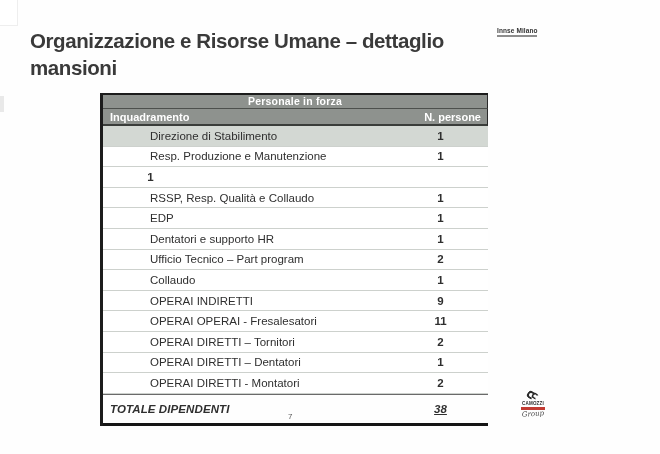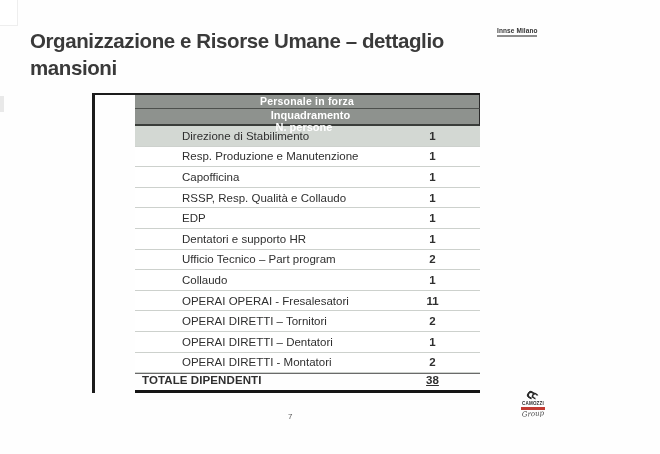--- a/index.html
+++ b/index.html
@@ -50,27 +50,26 @@
     letter-spacing: 0.1px;
   }
   .logo-top .logo-tagline {
     margin-top: 1px;
     width: 40px; height: 2px;
     background: #8d8d8d;
   }
 
   .ptable {
     position: absolute;
-    left: 92px; top: 93px;
+    left: 100px; top: 93px;
     width: 388px;
     border-left: 3px solid #1c1c1c;
     border-top: 2px solid #1c1c1c;
     font-size: 11.5px;
     color: #2f2f2f;
-    padding-left: 40px;
   }
   .caption-bar {
     height: 14px;
     background: #8e928e;
     border-right: 1px solid #2a2a2a;
     border-bottom: 1px solid #4d504d;
     color: #fff;
     font-weight: bold;
     font-size: 10.5px;
     text-align: center;
@@ -80,47 +79,47 @@
   .header-row {
     height: 17px;
     background: #8e928e;
     border-right: 1px solid #2a2a2a;
     border-bottom: 2px solid #3a3d3a;
     color: #fff;
     font-weight: bold;
     font-size: 11px;
     display: flex;
     align-items: center;
-    flex-direction: column;
   }
   .header-row .hlabel { flex: 1; padding-left: 7px; }
   .header-row .hvalue { padding-right: 6px; }
 
   .trow {
     height: 20.6px;
     display: flex;
     align-items: center;
     border-bottom: 1px solid #cdd1cd;
     background: #fff;
   }
   .trow.shaded { background: #d3d8d3; }
   .trow .tlabel { flex: 1; padding-left: 7px; margin-left: 40px; }
   .trow .tvalue {
     width: 95px;
     text-align: center;
     font-weight: bold;
   }
 
   .total-row {
-    height: 20px;
+    height: 32px;
     display: flex;
-    align-items: flex-start;
+    align-items: center;
     border-top: 1px solid #6a6a6a;
     border-bottom: 3px solid #151515;
     font-weight: bold;
+    font-style: italic;
   }
   .total-row .tlabel { flex: 1; padding-left: 7px; letter-spacing: 0.1px; }
   .total-row .tvalue {
     width: 95px;
     text-align: center;
     text-decoration: underline;
   }
 
   .page-number {
     position: absolute;
@@ -193,21 +192,20 @@
     <div>
         <div class="trow shaded">
           <span class="tlabel">Direzione di Stabilimento</span>
           <span class="tvalue">1</span>
         </div>
         <div class="trow">
           <span class="tlabel">Resp. Produzione e Manutenzione</span>
           <span class="tvalue">1</span>
         </div>
         <div class="trow">
-          <span class="tlabel">Capofficina</span>
           <span class="tvalue">1</span>
         </div>
         <div class="trow">
           <span class="tlabel">RSSP, Resp. Qualità e Collaudo</span>
           <span class="tvalue">1</span>
         </div>
         <div class="trow">
           <span class="tlabel">EDP</span>
           <span class="tvalue">1</span>
         </div>
@@ -215,20 +213,24 @@
           <span class="tlabel">Dentatori e supporto HR</span>
           <span class="tvalue">1</span>
         </div>
         <div class="trow">
           <span class="tlabel">Ufficio Tecnico – Part program</span>
           <span class="tvalue">2</span>
         </div>
         <div class="trow">
           <span class="tlabel">Collaudo</span>
           <span class="tvalue">1</span>
+        </div>
+        <div class="trow">
+          <span class="tlabel">OPERAI INDIRETTI</span>
+          <span class="tvalue">9</span>
         </div>
         <div class="trow">
           <span class="tlabel">OPERAI OPERAI - Fresalesatori</span>
           <span class="tvalue">11</span>
         </div>
         <div class="trow">
           <span class="tlabel">OPERAI DIRETTI – Tornitori</span>
           <span class="tvalue">2</span>
         </div>
         <div class="trow">

